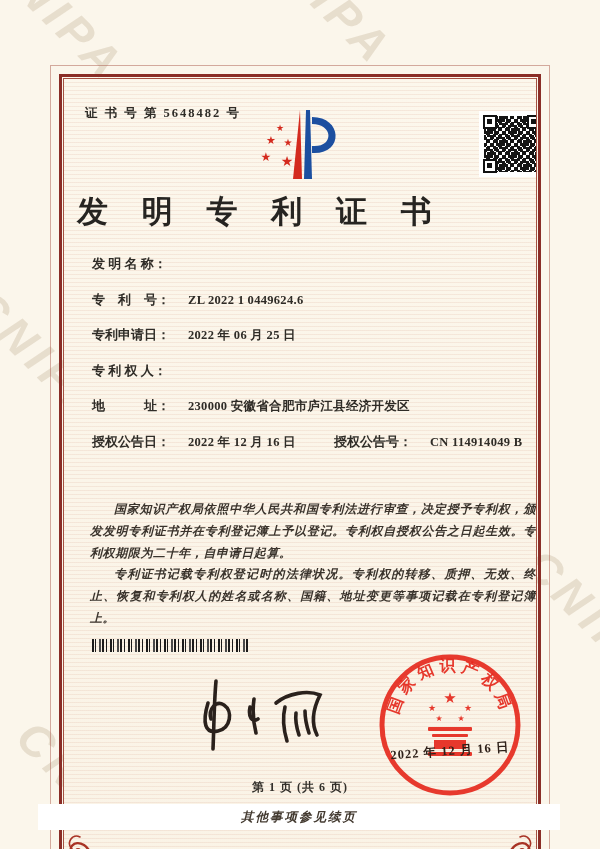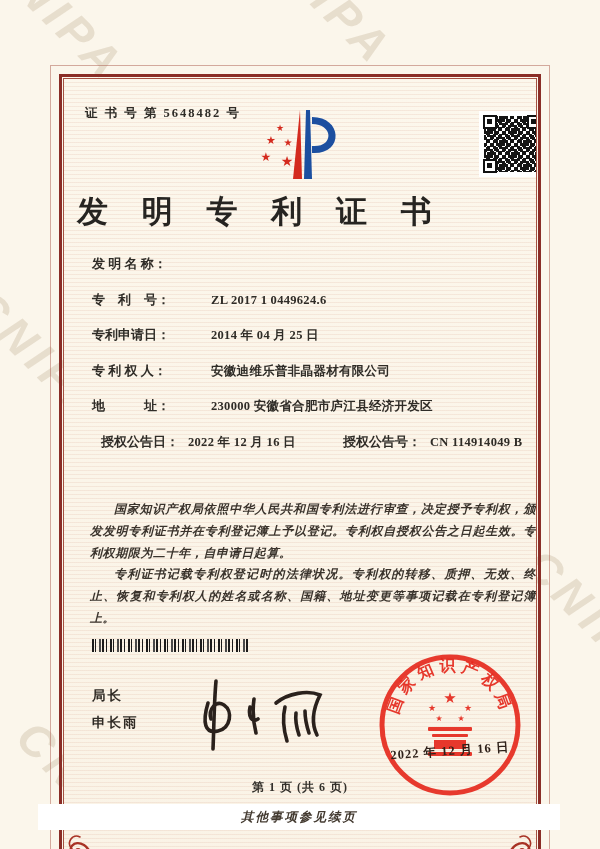--- a/index.html
+++ b/index.html
@@ -60,26 +60,26 @@
   .finder{position:absolute;width:14px;height:14px;border:2.5px solid #111;background:#fff;box-sizing:border-box;}
   .finder::after{content:"";position:absolute;left:2px;top:2px;width:5px;height:5px;background:#111;}
   .f-tl{left:-1px;top:-1px;} .f-tr{right:-1px;top:-1px;} .f-bl{left:-1px;bottom:-1px;}
   .title{
     position:absolute;left:0;top:112px;width:100%;text-align:left;
     font-size:31px;font-weight:bold;letter-spacing:13px;color:#262421;
     text-indent:13px;
   }
   
   .fields{position:absolute;left:28px;top:176px;width:442px;}
-  .frow{display:flex;align-items:baseline;height:23px;margin-bottom:12.5px;gap:23px;}
+  .frow{display:flex;align-items:baseline;height:23px;margin-bottom:12.5px;}
   .flabel{
     flex:0 0 96px;font-size:13px;font-weight:bold;color:#2f2c27;white-space:nowrap;
   }
   .fvalue{font-size:12.5px;font-weight:bold;color:#2f2c27;letter-spacing:0.3px;white-space:nowrap;}
-  .frow-split{display:flex;align-items:baseline;height:23px;text-align:center;}
+  .frow-split{display:flex;align-items:baseline;height:23px;}
   .fgroup{display:flex;align-items:baseline;}
   .fgroup.second{margin-left:38px;}
   
   .paras{position:absolute;left:26px;top:420px;width:446px;}
   .paras p{
     margin:0;font-size:12px;line-height:1.82;font-style:italic;font-weight:bold;
     color:#3a332c;text-indent:2em;letter-spacing:0.6px;text-align:justify;
   }
   
   .barcode{
@@ -155,29 +155,28 @@
     </div>
 
     <div class="title">发 明 专 利 证 书</div>
 
     <div class="fields">
       <div class="frow">
         <span class="flabel">发 明 名 称：</span>
       </div>
       <div class="frow">
         <span class="flabel">专　利　号：</span>
-        <span class="fvalue">ZL 2017 1 0449624.6</span>
+        <span class="fvalue">ZL 2022 1 0449624.6</span>
       </div>
       <div class="frow">
         <span class="flabel">专利申请日：</span>
-        <span class="fvalue">2014 年 04 月 25 日</span>
+        <span class="fvalue">2022 年 06 月 25 日</span>
       </div>
       <div class="frow">
         <span class="flabel">专 利 权 人：</span>
-        <span class="fvalue">安徽迪维乐普非晶器材有限公司</span>
       </div>
       <div class="frow">
         <span class="flabel">地　　　址：</span>
         <span class="fvalue">230000  安徽省合肥市庐江县经济开发区</span>
       </div>
       <div class="frow-split">
         <span class="fgroup">
           <span class="flabel">授权公告日：</span>
           <span class="fvalue">2022 年 12 月 16 日</span>
         </span>
@@ -188,24 +187,20 @@
       </div>
     </div>
 
     <div class="paras">
       <p>国家知识产权局依照中华人民共和国专利法进行审查，决定授予专利权，颁发发明专利证书并在专利登记簿上予以登记。专利权自授权公告之日起生效。专利权期限为二十年，自申请日起算。</p>
       <p>专利证书记载专利权登记时的法律状况。专利权的转移、质押、无效、终止、恢复和专利权人的姓名或名称、国籍、地址变更等事项记载在专利登记簿上。</p>
     </div>
 
     <div class="barcode"></div>
 
-    <div class="signer">
-      <div>局长</div>
-      <div>申长雨</div>
-    </div>
 
     <div class="signature">
       <svg width="150" height="86" viewBox="0 0 150 86" fill="none" stroke="#2a211c" stroke-width="3.6" stroke-linecap="round">
         <path d="M28,10 C26,32 26,56 25,78"></path>
         <path d="M20,32 C14,52 17,63 30,60 C43,57 45,40 36,34 C28,29 20,38 23,48"></path>
         <path d="M62,36 C60,46 64,52 70,48 M66,28 C64,42 66,54 68,62"></path>
         <path d="M88,32 C100,22 120,19 132,24 C124,40 124,54 129,64"></path>
         <path d="M97,36 C94,48 96,60 99,70"></path>
         <path d="M108,42 C107,50 109,58 111,64"></path>
         <path d="M117,40 C117,48 119,56 121,62"></path>

